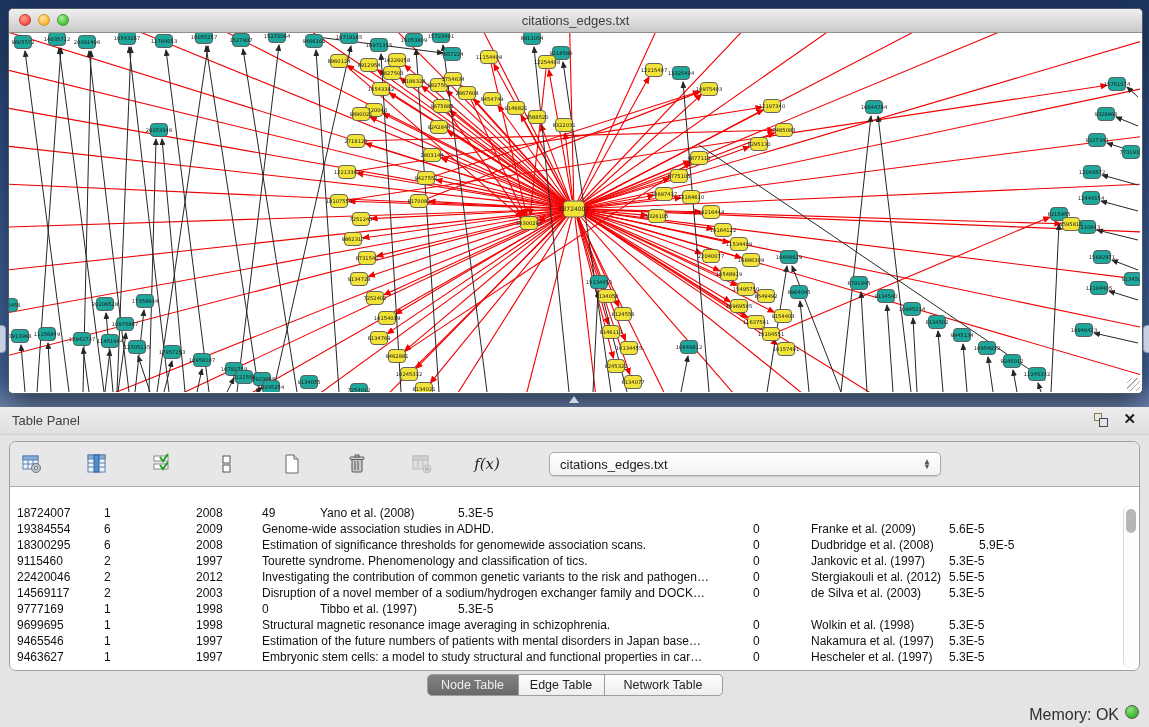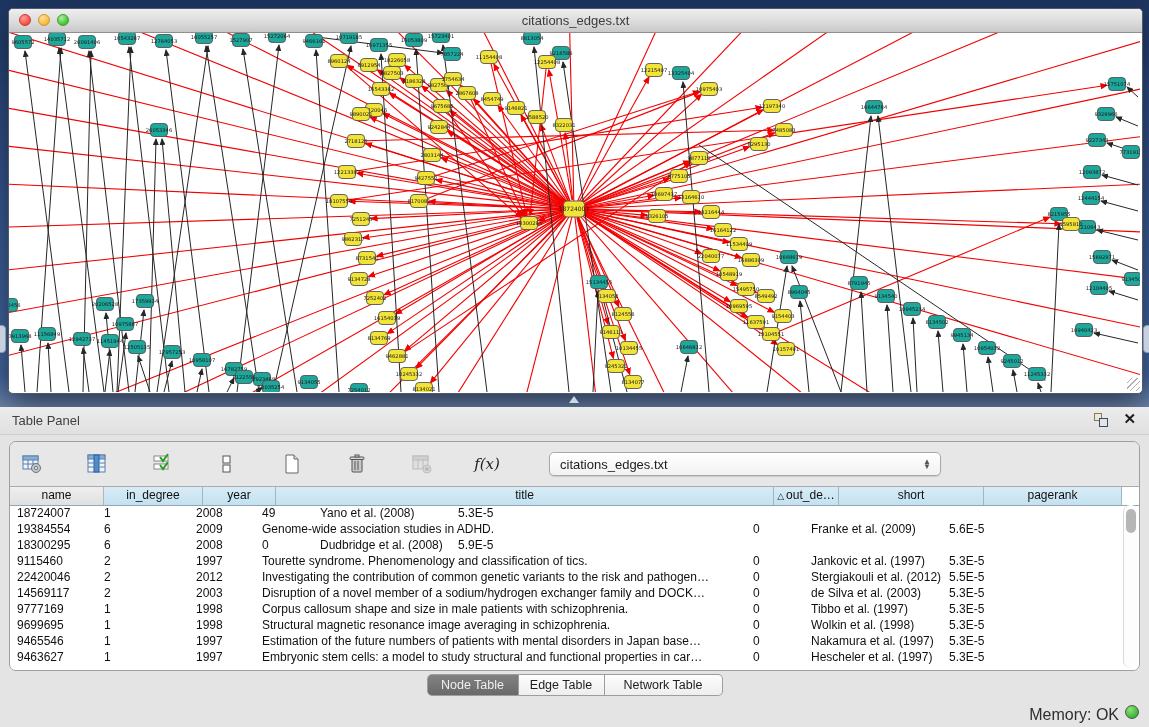--- a/index.html
+++ b/index.html
@@ -876,29 +876,20 @@
             </svg>
         </div>
         <div class="tb-btn fx">f(x)</div>
         <div class="combo">
           <span class="combo-text">citations_edges.txt</span>
           <span class="combo-arrows">▲<br>▼</span>
         </div>
       </div>
 
       <div class="table-wrap">
-        <div class="thead" id="thead">
-            <div class="th first" style="width: 94px;">name</div>
-            <div class="th" style="width: 99px;">in_degree</div>
-            <div class="th" style="width: 73px;">year</div>
-            <div class="th" style="width: 498px;">title</div>
-            <div class="th" style="width: 65px;"><span class="sort-tri">△</span>out_de…</div>
-            <div class="th" style="width: 145px;">short</div>
-            <div class="th" style="width: 138px;">pagerank</div>
-          </div>
         <div class="tbody" id="tbody">
             <div class="tr">
               <div class="td" style="width: 87px;">18724007</div>
               <div class="td" style="width: 92px;">1</div>
               <div class="td" style="width: 66px;">2008</div>
               <div class="td" style="width: 58px;">49</div>
               <div class="td" style="width: 138px;">Yano et al. (2008)</div>
               <div class="td" style="width: 131px;">5.3E-5</div>
             </div>
             <div class="tr">
@@ -907,23 +898,24 @@
               <div class="td" style="width: 66px;">2009</div>
               <div class="td" style="width: 491px;">Genome-wide association studies in ADHD.</div>
               <div class="td" style="width: 58px;">0</div>
               <div class="td" style="width: 138px;">Franke et al. (2009)</div>
               <div class="td" style="width: 131px;">5.6E-5</div>
             </div>
             <div class="tr">
               <div class="td" style="width: 87px;">18300295</div>
               <div class="td" style="width: 92px;">6</div>
               <div class="td" style="width: 66px;">2008</div>
+              <div class="td" style="width: 491px;">Estimation of significance thresholds for genomewide association scans.</div>
               <div class="td" style="width: 58px;">0</div>
               <div class="td" style="width: 138px;">Dudbridge et al. (2008)</div>
-              <div class="td" style="width: 131px;">5.9E-5</div>
+              <div class="td" style="width: 131px; margin-left: 30px;">5.9E-5</div>
             </div>
             <div class="tr">
               <div class="td" style="width: 87px;">9115460</div>
               <div class="td" style="width: 92px;">2</div>
               <div class="td" style="width: 66px;">1997</div>
               <div class="td" style="width: 491px;">Tourette syndrome. Phenomenology and classification of tics.</div>
               <div class="td" style="width: 58px;">0</div>
               <div class="td" style="width: 138px;">Jankovic et al. (1997)</div>
               <div class="td" style="width: 131px;">5.3E-5</div>
             </div>
@@ -942,21 +934,20 @@
               <div class="td" style="width: 66px;">2003</div>
               <div class="td" style="width: 491px;">Disruption of a novel member of a sodium/hydrogen exchanger family and DOCK…</div>
               <div class="td" style="width: 58px;">0</div>
               <div class="td" style="width: 138px;">de Silva et al. (2003)</div>
               <div class="td" style="width: 131px;">5.3E-5</div>
             </div>
             <div class="tr">
               <div class="td" style="width: 87px;">9777169</div>
               <div class="td" style="width: 92px;">1</div>
               <div class="td" style="width: 66px;">1998</div>
-              <div class="td" style="width: 491px;">Corpus callosum shape and size in male patients with schizophrenia.</div>
               <div class="td" style="width: 58px;">0</div>
               <div class="td" style="width: 138px;">Tibbo et al. (1997)</div>
               <div class="td" style="width: 131px;">5.3E-5</div>
             </div>
             <div class="tr">
               <div class="td" style="width: 87px;">9699695</div>
               <div class="td" style="width: 92px;">1</div>
               <div class="td" style="width: 66px;">1998</div>
               <div class="td" style="width: 491px;">Structural magnetic resonance image averaging in schizophrenia.</div>
               <div class="td" style="width: 58px;">0</div>

